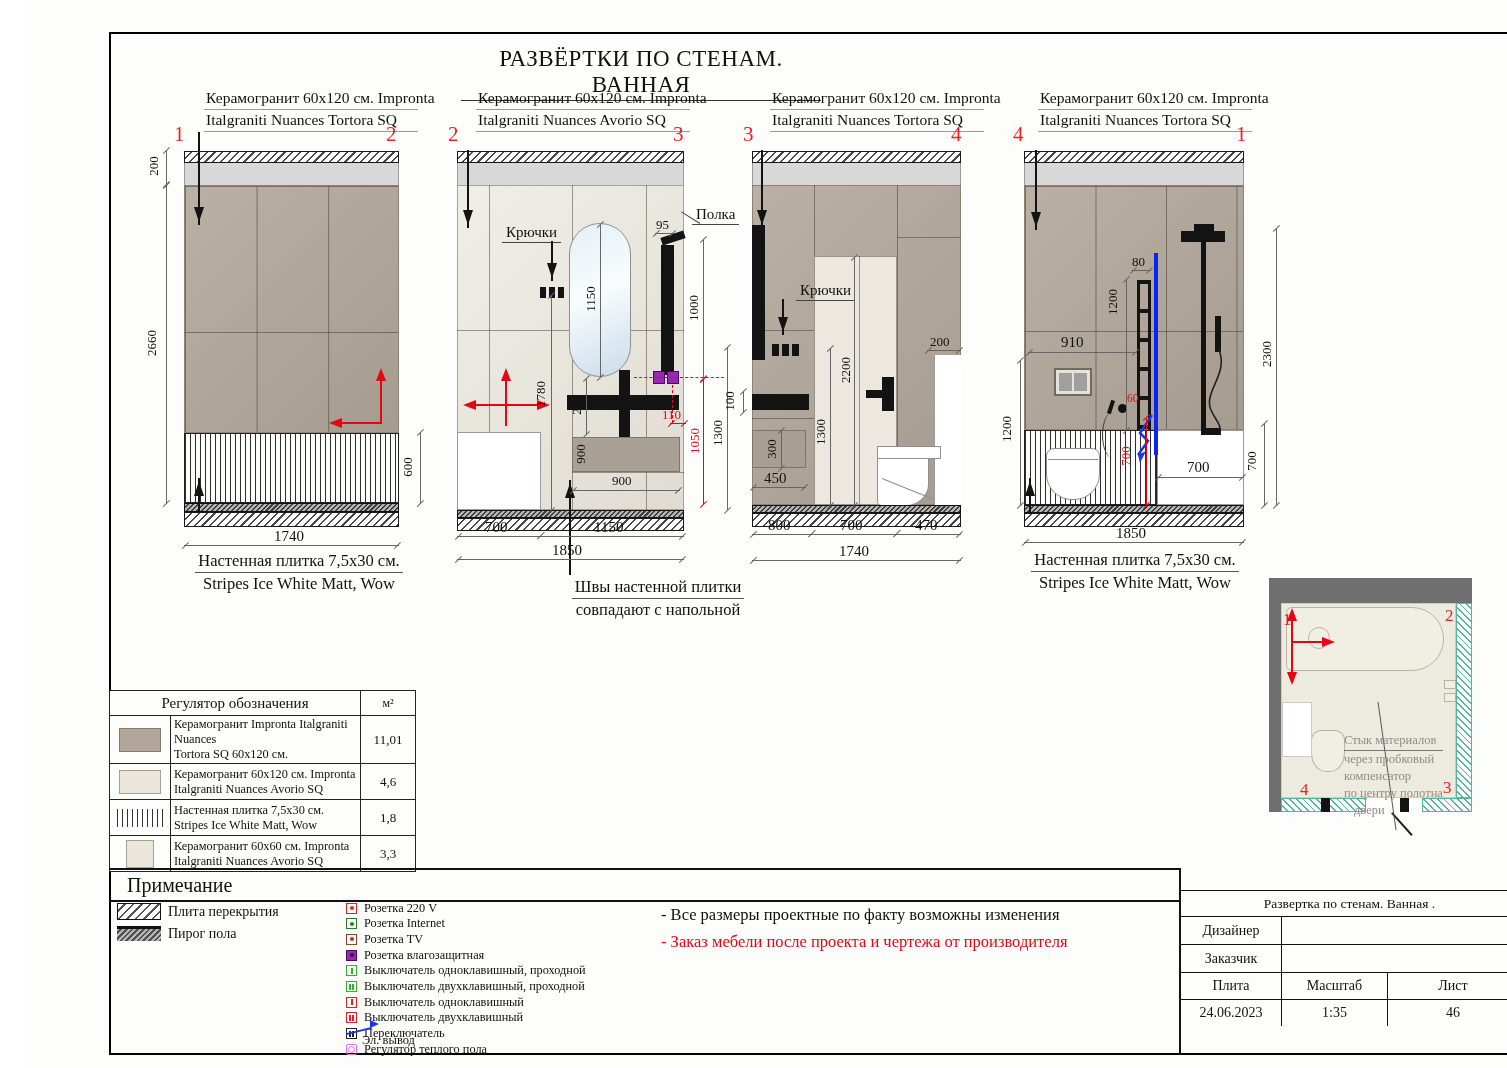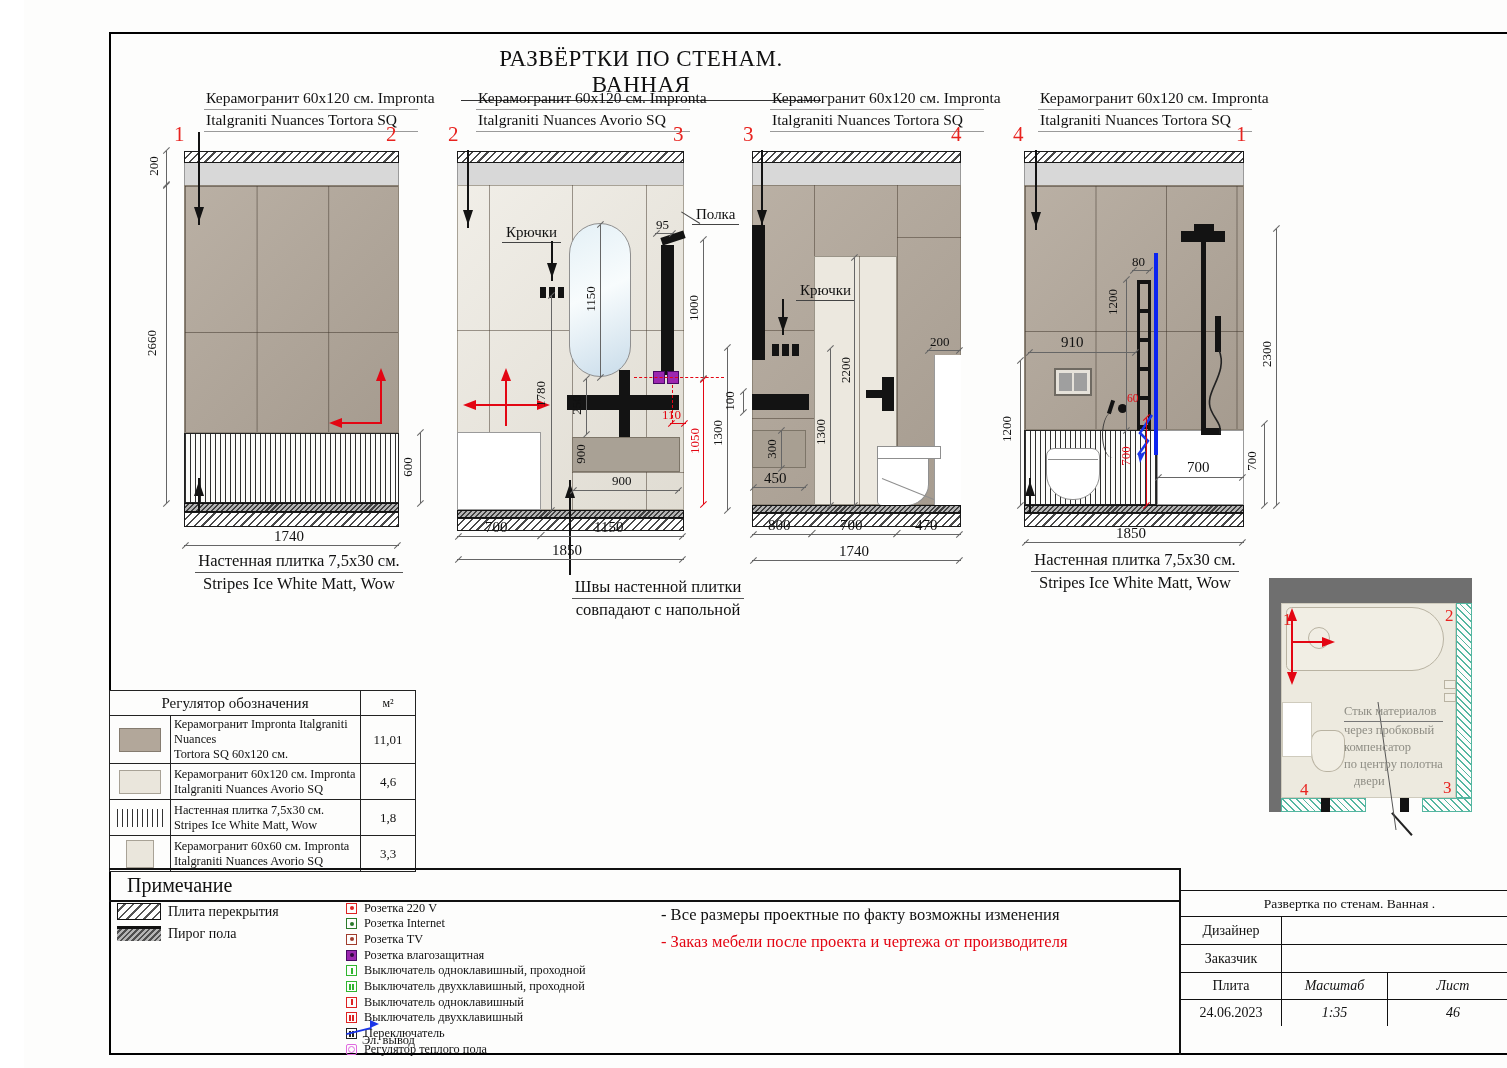--- a/index.html
+++ b/index.html
@@ -86,21 +86,21 @@
   .elist { position:absolute; left:322px; top:901px; display:flex; flex-direction:column; gap:1.5px; }
   .erow { display:flex; align-items:center; height:14.2px; font-size:12.3px; white-space:nowrap; }
   .eicon { width:11px; height:11px; border:1.6px solid #888; margin-right:7px;
            display:flex; align-items:center; justify-content:center; gap:1px; box-sizing:border-box; flex:none; }
   .eicon i { display:block; }
   .noteline { position:absolute; font-size:16.5px; white-space:nowrap; }
   .tb { position:absolute; left:1155px; top:868px; width:339px; height:187px;
         border-left:2px solid #111; box-sizing:border-box; display:flex; flex-direction:column; font-size:14px; }
   .tb .trow { display:flex; border-bottom:1.5px solid #111; align-items:stretch; }
   .tb .cell { display:flex; align-items:center; justify-content:center; box-sizing:border-box; }
-  .tb .cell + .cell { border-left:1.5px solid #111;font-style:italic; }
+  .tb .cell + .cell { border-left:1.5px solid #111; }
   .planwall { position:absolute; background:#6f6f6f; }
   .planfloor { position:absolute; background:#edeadf; border:1px solid #cfcbbd; box-sizing:border-box; }
   .teal { position:absolute; background:repeating-linear-gradient(45deg,rgba(255,255,255,0) 0 3.5px,#54b6a0 3.5px 4.8px);
           border:1px solid #54b6a0; box-sizing:border-box; }
   .planfix { position:absolute; border:1.3px solid #b9b3a2; background:#f1eee4; box-sizing:border-box; }
   .plannum { position:absolute; color:#e8231f; font-size:17px; }
   .planann { position:absolute; font-size:12.5px; line-height:17px; color:#8f8e85; }
 </style>
 </head>
 <body>
@@ -497,20 +497,20 @@
   </svg>
   <span class="plannum" style="left:1259px; top:610px;">1</span>
   <span class="plannum" style="left:1421px; top:606px;">2</span>
   <span class="plannum" style="left:1419px; top:778px;">3</span>
   <span class="plannum" style="left:1276px; top:780px;">4</span>
   <div class="rx" style="left:1267px; top:618px; width:2px; height:56px;"></div>
   <div class="tri up" style="left:1263px; top:608px;"></div>
   <div class="tri down" style="left:1263px; top:672px;"></div>
   <div class="rx" style="left:1268px; top:641px; width:32px; height:2px;"></div>
   <div class="tri right" style="left:1298px; top:637px;"></div>
-  <div class="planann" style="left:1320px; top:703px;">
+  <div class="planann" style="left:1320px; top:732px;">
     <div style="border-bottom:1px solid #777; padding-bottom:1px;">Стык материалов</div>
     <div>через пробковый</div>
     <div>компенсатор</div>
     <div>по центру полотна</div>
     <div style="padding-left:10px;">двери</div>
   </div>
 </div>
 
 </body></html>

